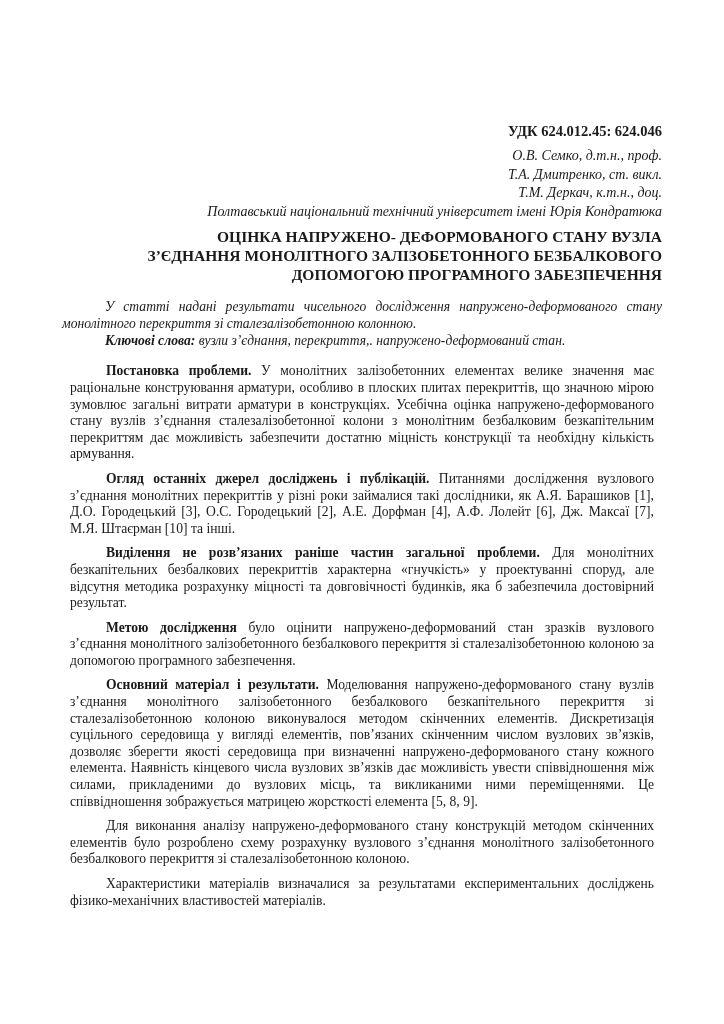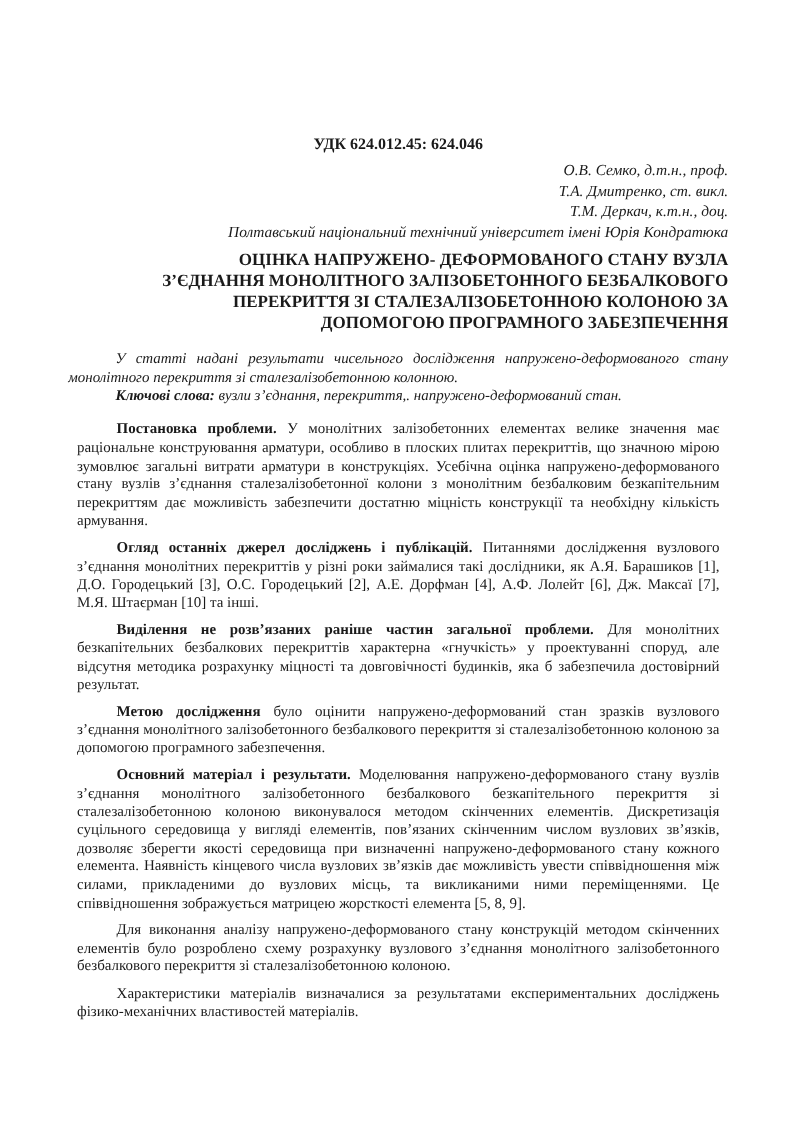--- a/index.html
+++ b/index.html
@@ -15,21 +15,21 @@
     padding: 122px 62px 0 62px;
     background: #ffffff;
     color: #1a1a1a;
     font-family: "Liberation Serif", "DejaVu Serif", serif;
     overflow: hidden;
   }
   .udc {
     font-weight: bold;
     font-size: 14.5px;
     line-height: 19px;
-    text-align: center;
+    text-align: right;
   }
   .authors-block {
     margin-top: 6px;
     text-align: right;
     font-style: italic;
     font-size: 14px;
     line-height: 18.6px;
   }
   .author-line { white-space: nowrap; }
   .affiliation {
@@ -82,21 +82,20 @@
       <div class="author-line">О.В. Семко, д.т.н., проф.</div>
       <div class="author-line">Т.А. Дмитренко, ст. викл.</div>
       <div class="author-line">Т.М. Деркач, к.т.н., доц.</div>
     </div>
 
   <div class="affiliation">Полтавський національний технічний університет імені Юрія Кондратюка</div>
 
   <h1 class="article-title" id="article-title">
       <div>ОЦІНКА НАПРУЖЕНО- ДЕФОРМОВАНОГО СТАНУ ВУЗЛА</div>
       <div>З’ЄДНАННЯ МОНОЛІТНОГО ЗАЛІЗОБЕТОННОГО БЕЗБАЛКОВОГО</div>
-      <div>ПЕРЕКРИТТЯ ЗІ СТАЛЕЗАЛІЗОБЕТОННОЮ КОЛОНОЮ ЗА</div>
       <div>ДОПОМОГОЮ ПРОГРАМНОГО ЗАБЕЗПЕЧЕННЯ</div>
     </h1>
 
   <p class="abstract">У статті надані результати чисельного дослідження напружено-деформованого стану монолітного перекриття зі сталезалізобетонною колонною.</p>
 
   <p class="keywords"><b class="kw-label">Ключові слова:</b><span> вузли з’єднання, перекриття,. напружено-деформований стан.</span></p>
 
   <div class="article-body" id="article-body">
       <p class="body-par"><b class="par-lead">Постановка проблеми.</b><span> У монолітних залізобетонних елементах велике значення має раціональне конструювання арматури, особливо в плоских плитах перекриттів, що значною мірою зумовлює загальні витрати арматури в конструкціях. Усебічна оцінка напружено-деформованого стану вузлів з’єднання сталезалізобетонної колони з монолітним безбалковим безкапітельним перекриттям дає можливість забезпечити достатню міцність конструкції та необхідну кількість армування.</span></p>
       <p class="body-par"><b class="par-lead">Огляд останніх джерел досліджень і публікацій.</b><span> Питаннями дослідження вузлового з’єднання монолітних перекриттів у різні роки займалися такі дослідники, як А.Я. Барашиков [1], Д.О. Городецький [3], О.С. Городецький [2], А.Е. Дорфман [4], А.Ф. Лолейт [6], Дж. Максаї [7], М.Я. Штаєрман [10] та інші.</span></p>

